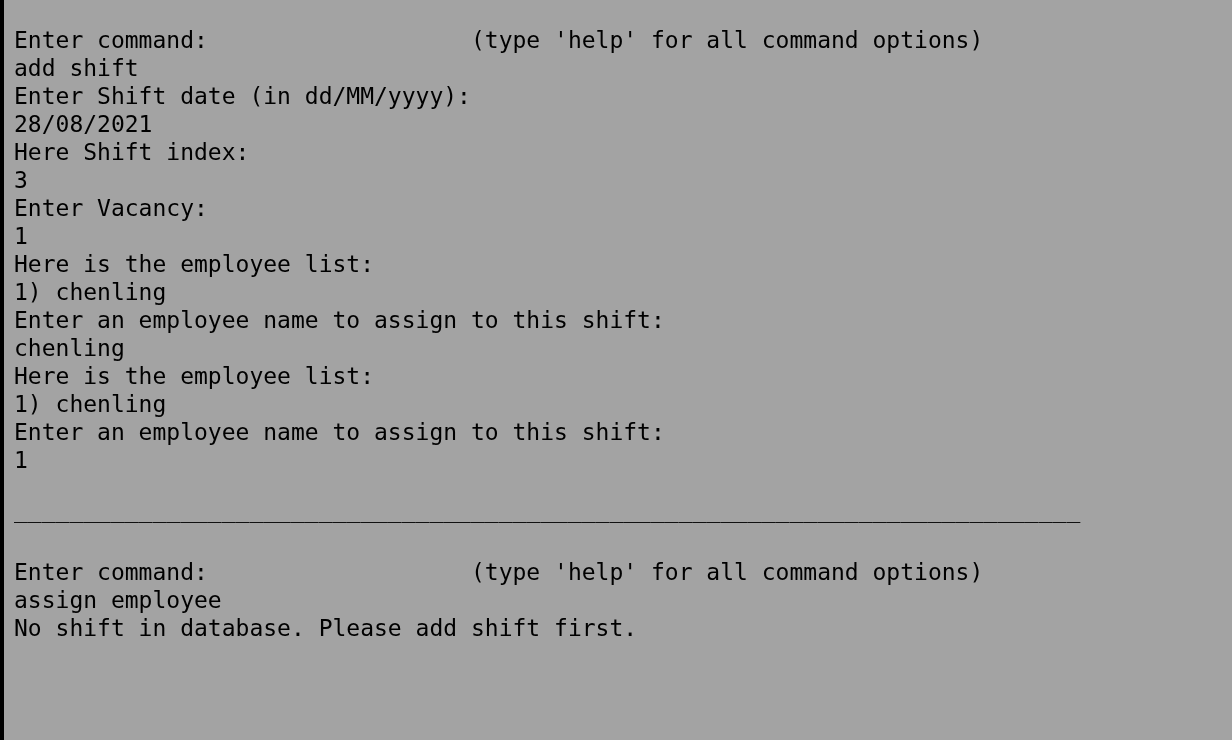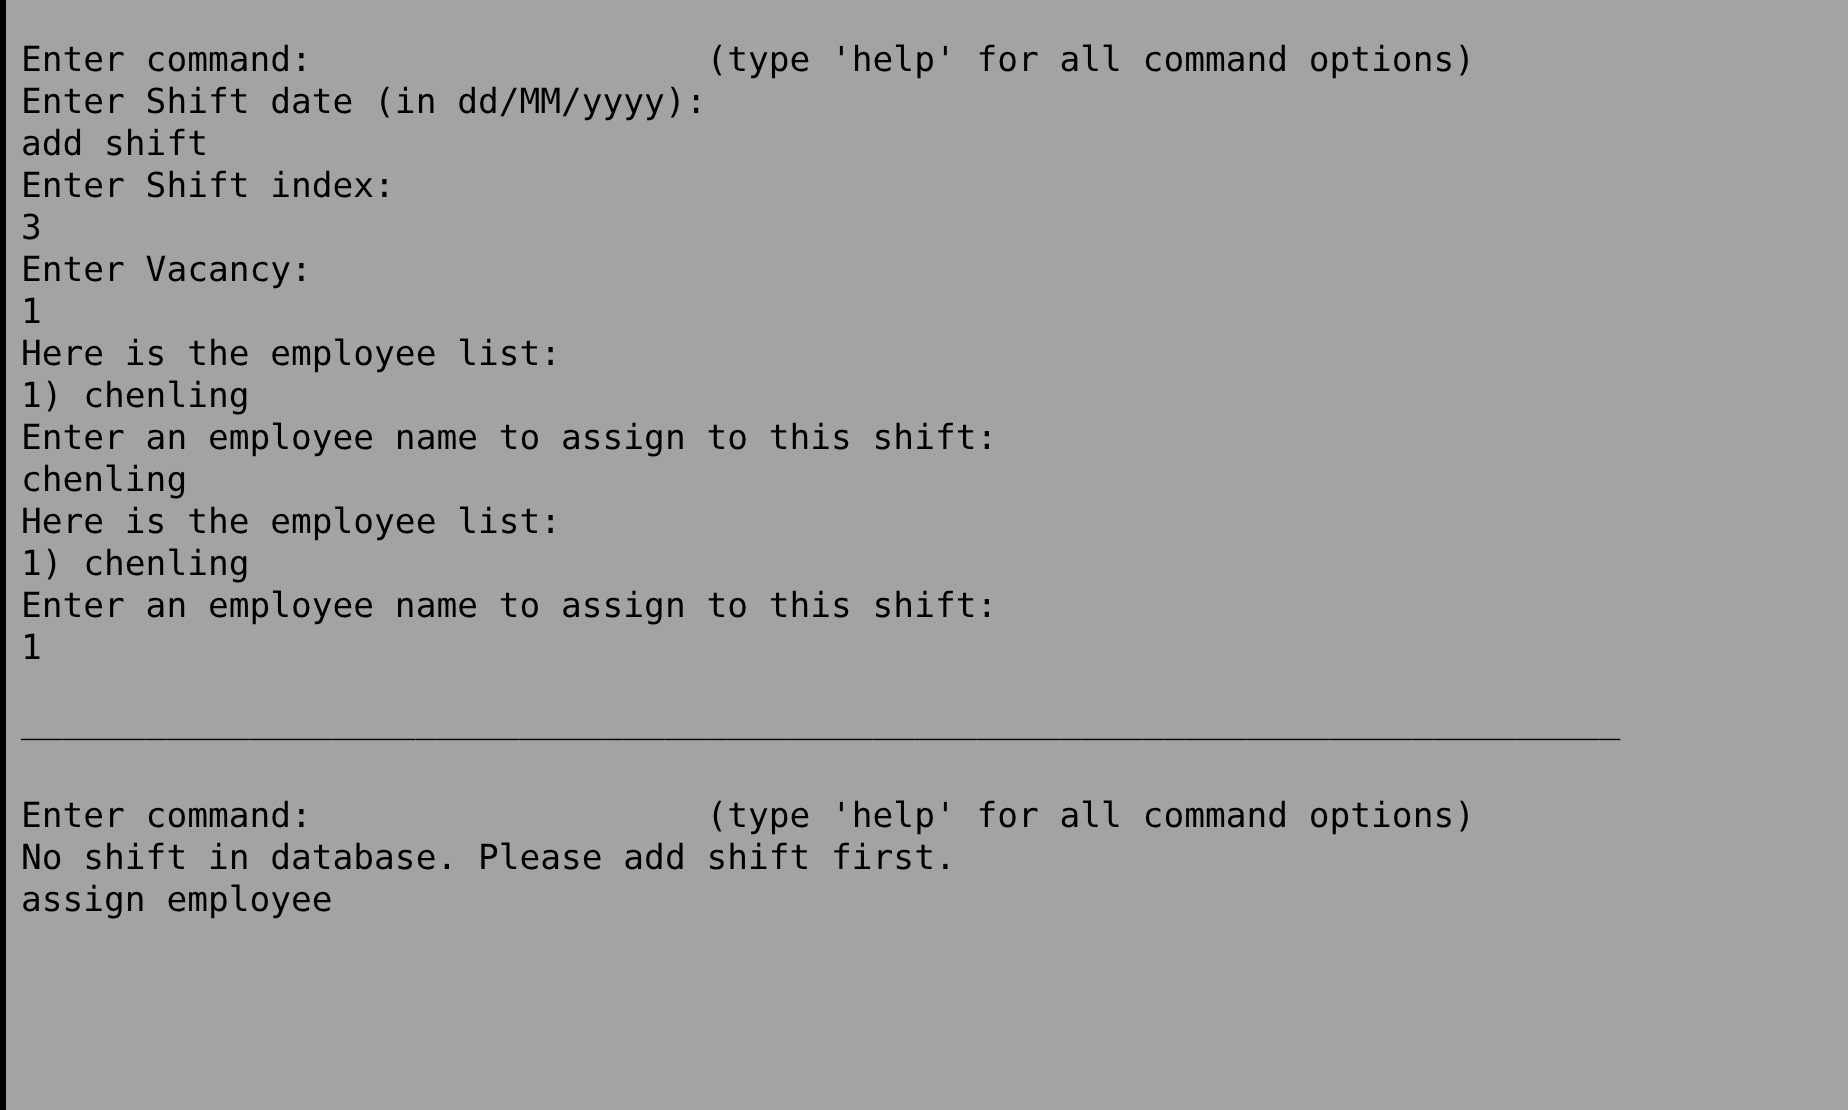--- a/index.html
+++ b/index.html
@@ -48,34 +48,35 @@
     transform: translateY(-7px);
   }
 </style>
 </head>
 <body>
 
 <div class="terminal">
   <div class="left-bar"></div>
   <div class="lines">
     <div class="line">Enter command:                   (type 'help' for all command options)</div>
+    <div class="line">add shift</div>
     <div class="line">Enter Shift date (in dd/MM/yyyy):</div>
-    <div class="line">add shift</div>
-    <div class="line">Enter Shift index:</div>
+    <div class="line">28/08/2021</div>
+    <div class="line">Here Shift index:</div>
     <div class="line">3</div>
     <div class="line">Enter Vacancy:</div>
     <div class="line">1</div>
     <div class="line">Here is the employee list:</div>
     <div class="line">1) chenling</div>
     <div class="line">Enter an employee name to assign to this shift:</div>
     <div class="line">chenling</div>
     <div class="line">Here is the employee list:</div>
     <div class="line">1) chenling</div>
     <div class="line">Enter an employee name to assign to this shift:</div>
     <div class="line">1</div>
     <div class="line"></div>
     <div class="line sep">_____________________________________________________________________________</div>
     <div class="line"></div>
     <div class="line">Enter command:                   (type 'help' for all command options)</div>
+    <div class="line">assign employee</div>
     <div class="line">No shift in database. Please add shift first.</div>
-    <div class="line">assign employee</div>
   </div>
 </div>
 
 </body></html>

